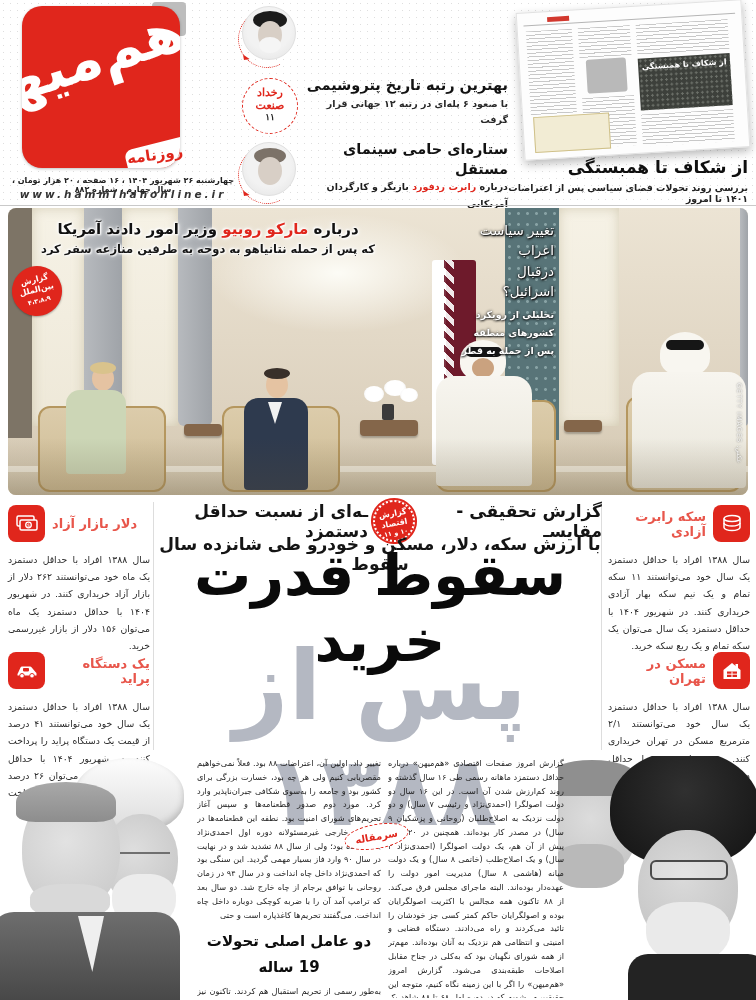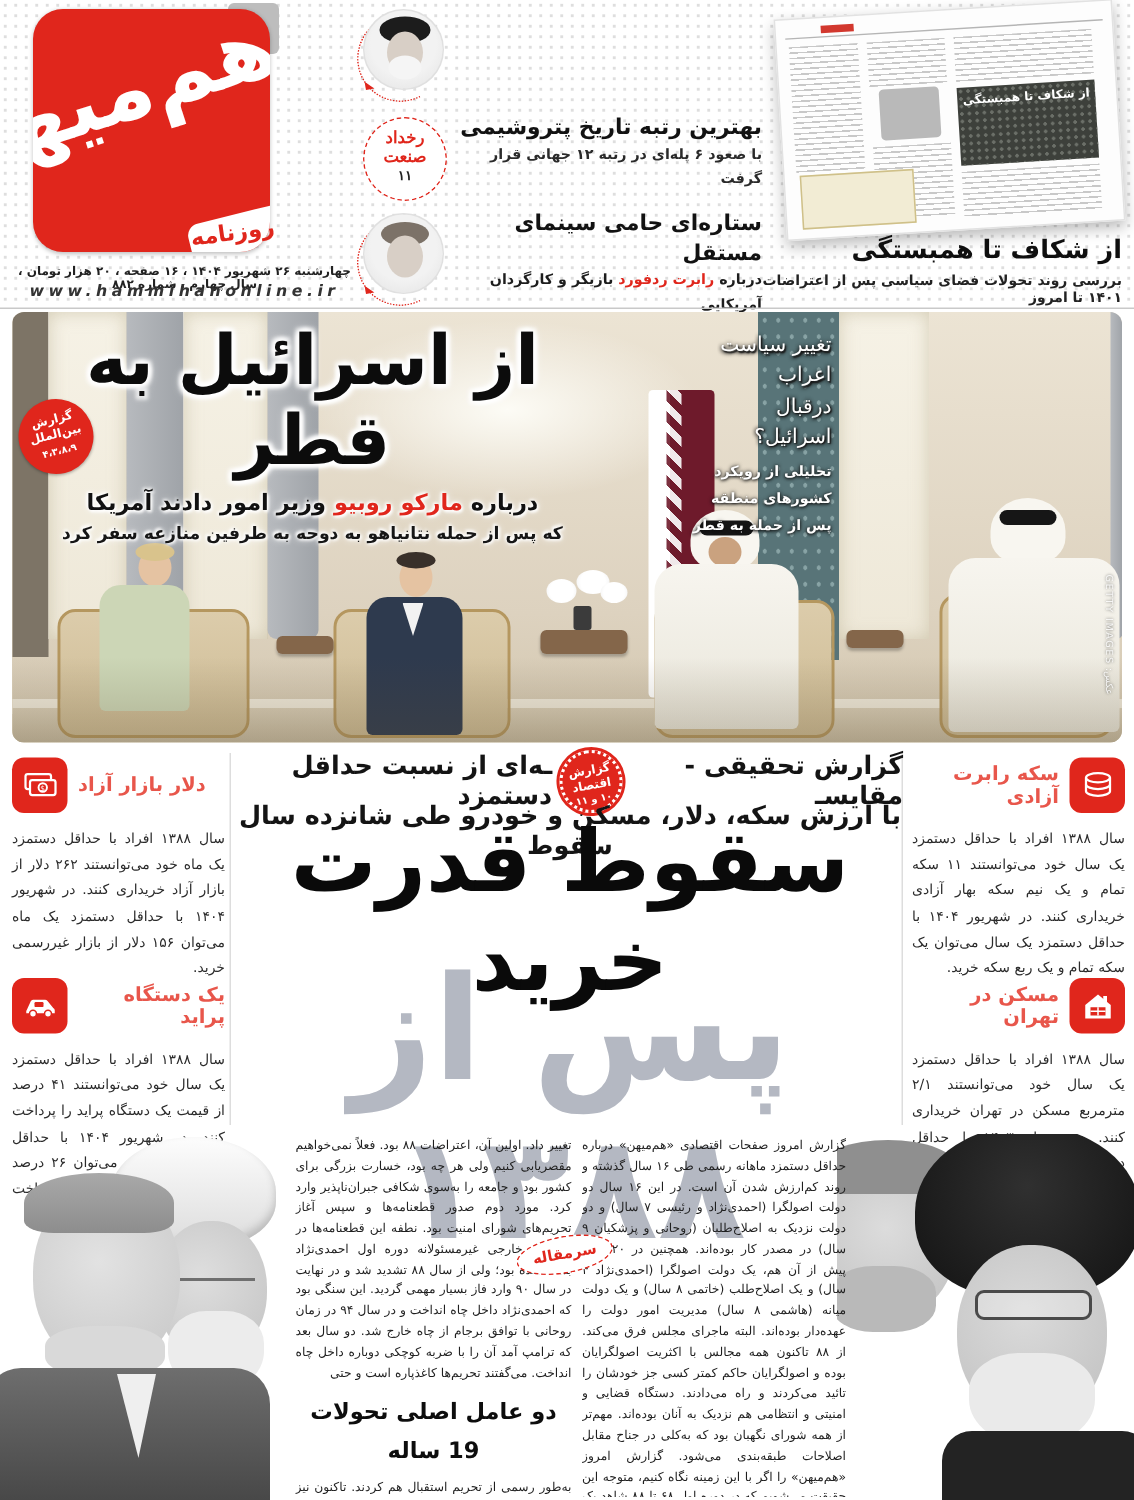--- a/index.html
+++ b/index.html
@@ -264,21 +264,20 @@
     <div class="ph ph-table" style="left:352px;top:212px;width:58px;height:16px;"></div>
     <div class="ph" style="left:374px;top:196px;width:12px;height:16px;background:#3b3b3b;border-radius:2px;"></div>
     <div class="ph ph-flower" style="left:356px;top:178px;width:20px;height:16px;"></div>
     <div class="ph ph-flower" style="left:376px;top:172px;width:22px;height:16px;"></div>
     <div class="ph ph-flower" style="left:392px;top:180px;width:18px;height:14px;"></div>
     <div class="ph ph-table" style="left:176px;top:216px;width:38px;height:12px;"></div>
     <div class="ph ph-table" style="left:556px;top:212px;width:38px;height:12px;"></div>
     <div class="ph ph-shade"></div>
 
     <div class="ph mh-wrap">
-      <div class="mh-title">از اسرائیل به قطر</div>
       <div class="mh-sub1">
         <span>درباره </span><span class="red">مارکو روبیو</span><span> وزیر امور دادند آمریکا</span>
       </div>
       <div class="mh-sub2">که پس از حمله نتانیاهو به دوحه به طرفین منازعه سفر کرد</div>
     </div>
     <div class="ph intl-badge">
       <span class="b1">گزارش</span>
       <span class="b1">بین‌الملل</span>
       <span class="bp">۴،۳،۸،۹</span>
     </div>

